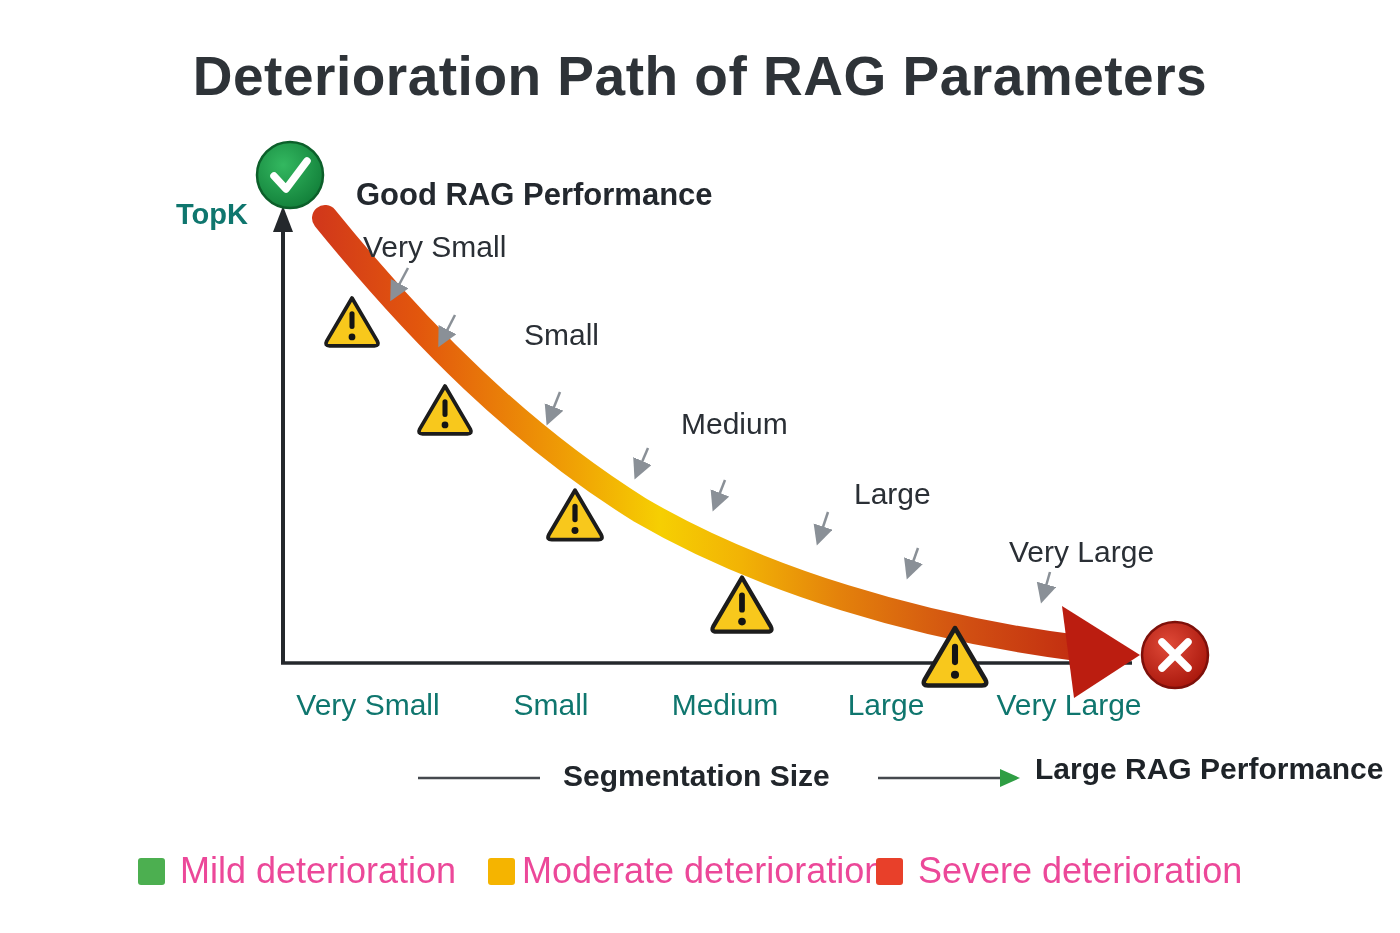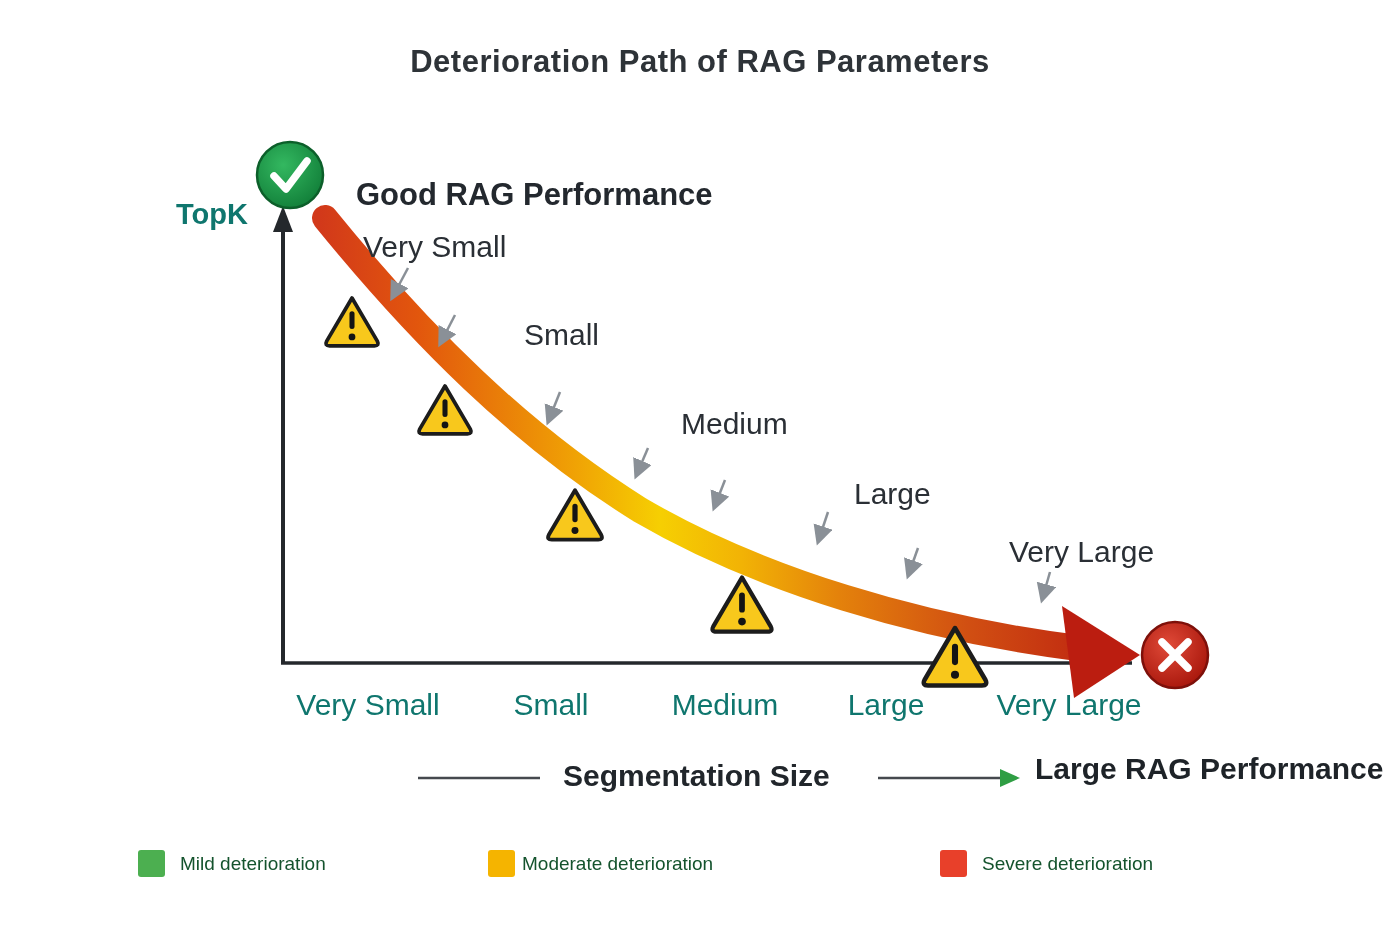--- a/index.html
+++ b/index.html
@@ -17,21 +17,21 @@
   .diagram-svg {
     position: absolute;
     left: 0; top: 0;
     width: 1400px;
     height: 933px;
   }
   .txt { position: absolute; color: #0f766e; white-space: nowrap; }
   .title {
     left: 0; right: 0; top: 44px;
     text-align: center;
-    font-size: 31px;
+    font-size: 55px;
     font-weight: 700;
     color: #2e3338;
     letter-spacing: 0.5px;
   }
   .good-label { left: 356px; top: 132px; font-size: 31px; font-weight: 700; color: #23282e; margin-top: 45px; }
   .topk-label { left: 176px; top: 198px; font-size: 29px; font-weight: 600; }
   .curve-label { font-size: 30px; font-weight: 500; color: #2a2f35; }
   .cl-0 { left: 363px; top: 230px; }
   .cl-1 { left: 524px; top: 318px; }
   .cl-2 { left: 681px; top: 407px; }
@@ -44,27 +44,27 @@
   .tk-3 { left: 886px; }
   .tk-4 { left: 1069px; }
   .xaxis-label { left: 563px; top: 759px; font-size: 30px; font-weight: 700; color: #21262b; }
   .poor-label { left: 1035px; top: 752px; font-size: 30px; font-weight: 700; color: #1e2328; }
   .legend-item {
     position: absolute;
     top: 850px;
     display: inline-flex;
     align-items: center;
     gap: 15px;
-    font-size: 19px;
+    font-size: 36px;
     font-weight: 500;
-    color: #14532d;
+    color: #ec4899;
   }
   .lg-0 { left: 138px; }
   .lg-1 { left: 488px; gap: 7px; }
-  .lg-2 { left: 940px; }
+  .lg-2 { left: 876px; }
   .swatch { width: 27px; height: 27px; border-radius: 3px; display: inline-block; }
 </style>
 </head>
 <body>
 
 <div class="canvas">
 
   <svg class="diagram-svg" viewBox="0 0 1400 933">
     <defs>
       <linearGradient id="curveGrad" x1="320" y1="0" x2="1130" y2="0" gradientUnits="userSpaceOnUse">

